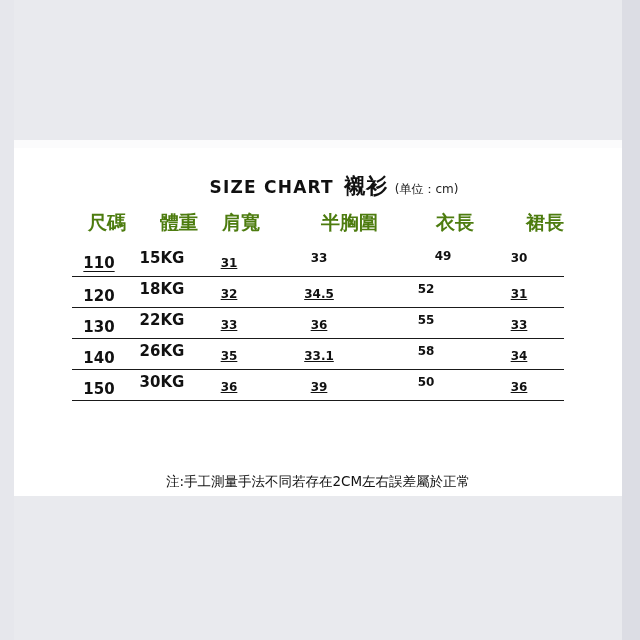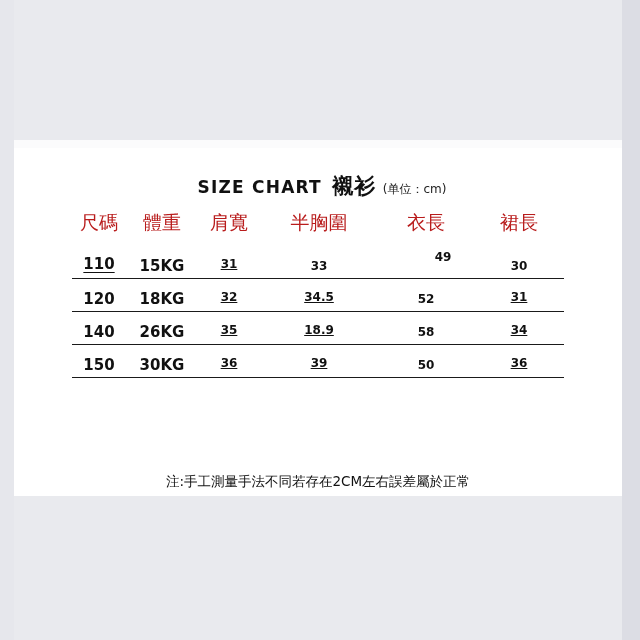--- a/index.html
+++ b/index.html
@@ -43,21 +43,21 @@
   .card-top-fade {
     position: absolute;
     left: 14px;
     top: 140px;
     width: 608px;
     height: 10px;
     background: #fbfbfc;
   }
   .title-row {
     position: absolute;
-    left: 4px;
+    left: 16px;
     top: 24px;
     width: 608px;
     text-align: center;
     white-space: nowrap;
   }
   .title-main {
     font-family: "DejaVu Sans", sans-serif;
     font-weight: bold;
     font-size: 17px;
     letter-spacing: 1.2px;
@@ -80,25 +80,25 @@
 
   table.chart {
     position: absolute;
     left: 58px;
     top: 62px;
     width: 492px;
     border-collapse: collapse;
   }
   table.chart th {
     font-family: "DejaVu Sans", sans-serif;
-    font-weight: normal;
+    font-weight: bold;
     font-size: 19px;
-    color: #b91c1c;
+    color: #4d7c0f;
     padding: 0 0 10px 0;
-    text-align: center;
+    text-align: right;
     white-space: nowrap;
   }
   table.chart th.c0 { width: 54px; }
   table.chart th.c1 { width: 72px; }
   table.chart th.c2 { width: 62px; }
   table.chart th.c3 { width: 118px; }
   table.chart th.c4 { width: 96px; }
   table.chart th.c5 { width: 90px; }
 
   table.chart td {
@@ -114,21 +114,21 @@
   }
   table.chart td.size {
     font-size: 15px;
     text-decoration: underline;
     text-underline-offset: 3px;
   }
   table.chart td.wt {
     font-size: 15px;
   }
   
-  .up3 { transform: translateY(-3px); display: inline-block; margin-top: 14px; }
+  .up3 { transform: translateY(-3px); display: inline-block; }
   .up5 { transform: translateY(-5px); display: inline-block; margin-left: 34px; }
   .dn2 { transform: translateY(2px); display: inline-block; text-decoration: underline; }
   .dn4 { transform: translateY(4px); display: inline-block; }
 
   table.chart tr.row td {
     border-bottom: 1.5px solid #1a1a1a;
   }
   table.chart tr.row:last-child td {
     border-bottom: 1.5px solid #1a1a1a;
   }
@@ -186,24 +186,32 @@
         </tr>
         <tr class="row">
           <td class="size"><span class="dn4">120</span></td>
           <td class="wt"><span class="up3">18KG</span></td>
           <td><span class="dn2">32</span></td>
           <td><span class="dn2">34.5</span></td>
           <td><span class="up3">52</span></td>
           <td><span class="dn2">31</span></td>
         </tr>
         <tr class="row">
+          <td class="size"><span class="dn4">130</span></td>
+          <td class="wt"><span class="up3">22KG</span></td>
+          <td><span class="dn2">33</span></td>
+          <td><span class="dn2">36</span></td>
+          <td><span class="up3">55</span></td>
+          <td><span class="dn2">33</span></td>
+        </tr>
+        <tr class="row">
           <td class="size"><span class="dn4">140</span></td>
           <td class="wt"><span class="up3">26KG</span></td>
           <td><span class="dn2">35</span></td>
-          <td><span class="dn2">18.9</span></td>
+          <td><span class="dn2">33.1</span></td>
           <td><span class="up3">58</span></td>
           <td><span class="dn2">34</span></td>
         </tr>
         <tr class="row">
           <td class="size"><span class="dn4">150</span></td>
           <td class="wt"><span class="up3">30KG</span></td>
           <td><span class="dn2">36</span></td>
           <td><span class="dn2">39</span></td>
           <td><span class="up3">50</span></td>
           <td><span class="dn2">36</span></td>

